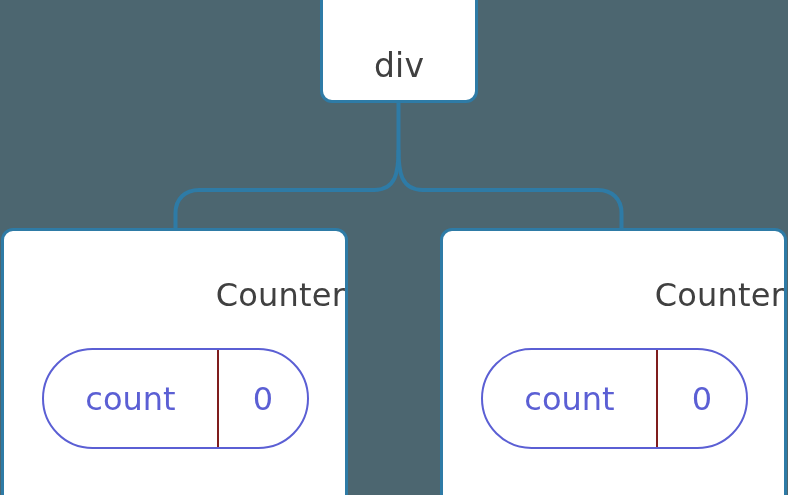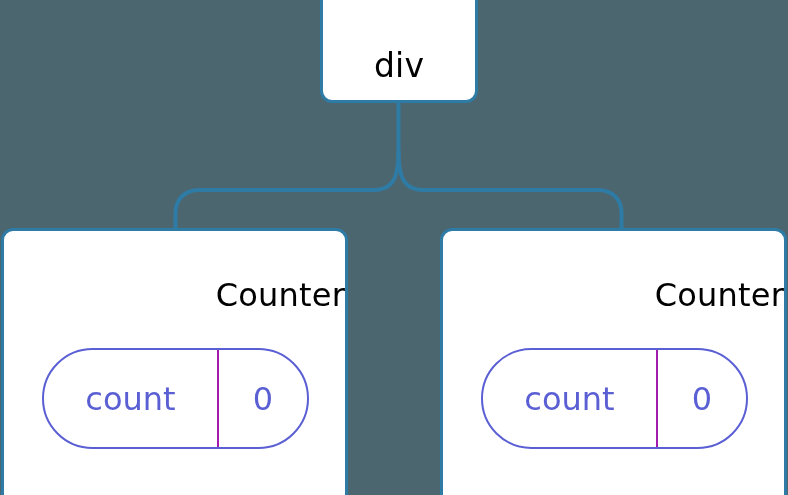--- a/index.html
+++ b/index.html
@@ -61,21 +61,21 @@
   
   .counter-card {
     top: 228px;
     width: 347px;
     height: 278px;
   }
   #node-counter-left  { left: 1px; }
   #node-counter-right { left: 440px; }
 
   .node-title {
-    color: #000000;
+    color: #404040;
     font-size: 32px;
     font-weight: 400;
     letter-spacing: 0.2px;
     line-height: 1;
     white-space: nowrap;
   }
 
   .counter-card .node-title {
     position: absolute;
     top: 48px;
@@ -96,21 +96,21 @@
     box-sizing: border-box;
     display: flex;
     align-items: stretch;
     background: transparent;
   }
   .pill-key {
     flex: 0 0 175px;
     display: flex;
     align-items: center;
     justify-content: center;
-    border-right: 2px solid #a21caf;
+    border-right: 2px solid #7f1d1d;
     box-sizing: border-box;
   }
   .pill-value {
     flex: 1 1 auto;
     display: flex;
     align-items: center;
     justify-content: center;
   }
   .pill-text {
     color: #5b5fd4;

